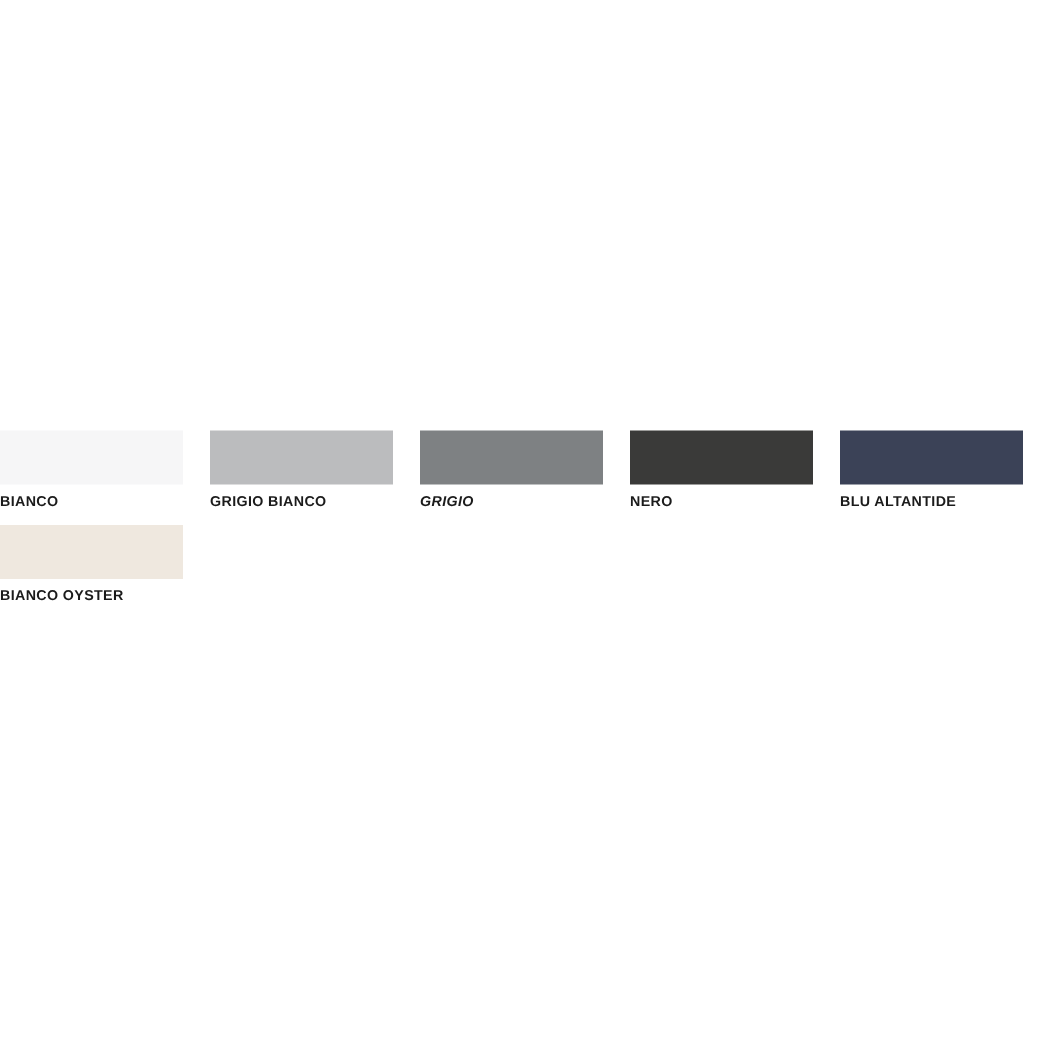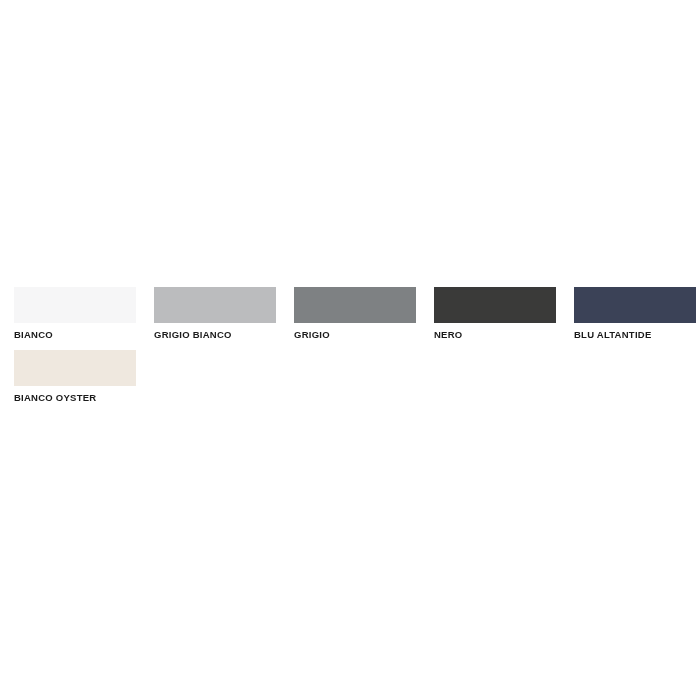--- a/index.html
+++ b/index.html
@@ -18,21 +18,21 @@
   #palette-root {
     position: absolute;
     left: 0;
     top: 0;
     width: 700px;
     height: 700px;
   }
 
   .swatch-grid {
     position: absolute;
-    left: 14px;
+    left: 0;
     top: 287px;
     width: 684px;
     display: grid;
     grid-template-columns: repeat(5, 140px);
     grid-auto-rows: 63px;
     column-gap: 0px;
     row-gap: 0px;
   }
 
   .swatch-cell {
@@ -72,21 +72,21 @@
     </div>
 
 
     <div class="swatch-cell">
       <span class="swatch-chip" style="background-color: rgb(187, 188, 190);"></span>
       <span class="swatch-label" style="color: rgb(27, 27, 27);">GRIGIO BIANCO</span>
     </div>
 
     <div class="swatch-cell">
       <span class="swatch-chip" style="background-color: rgb(126, 129, 131);"></span>
-      <span class="swatch-label" style="color: rgb(27, 27, 27);">GRIGIO</span>
+      <span class="swatch-label" style="color: rgb(27, 27, 27); font-style: italic;">GRIGIO</span>
     </div>
 
     <div class="swatch-cell">
       <span class="swatch-chip" style="background-color: rgb(58, 58, 57);"></span>
       <span class="swatch-label" style="color: rgb(27, 27, 27);">NERO</span>
     </div>
 
     <div class="swatch-cell">
       <span class="swatch-chip" style="background-color: rgb(59, 66, 87);"></span>
       <span class="swatch-label" style="color: rgb(27, 27, 27);">BLU ALTANTIDE</span>

